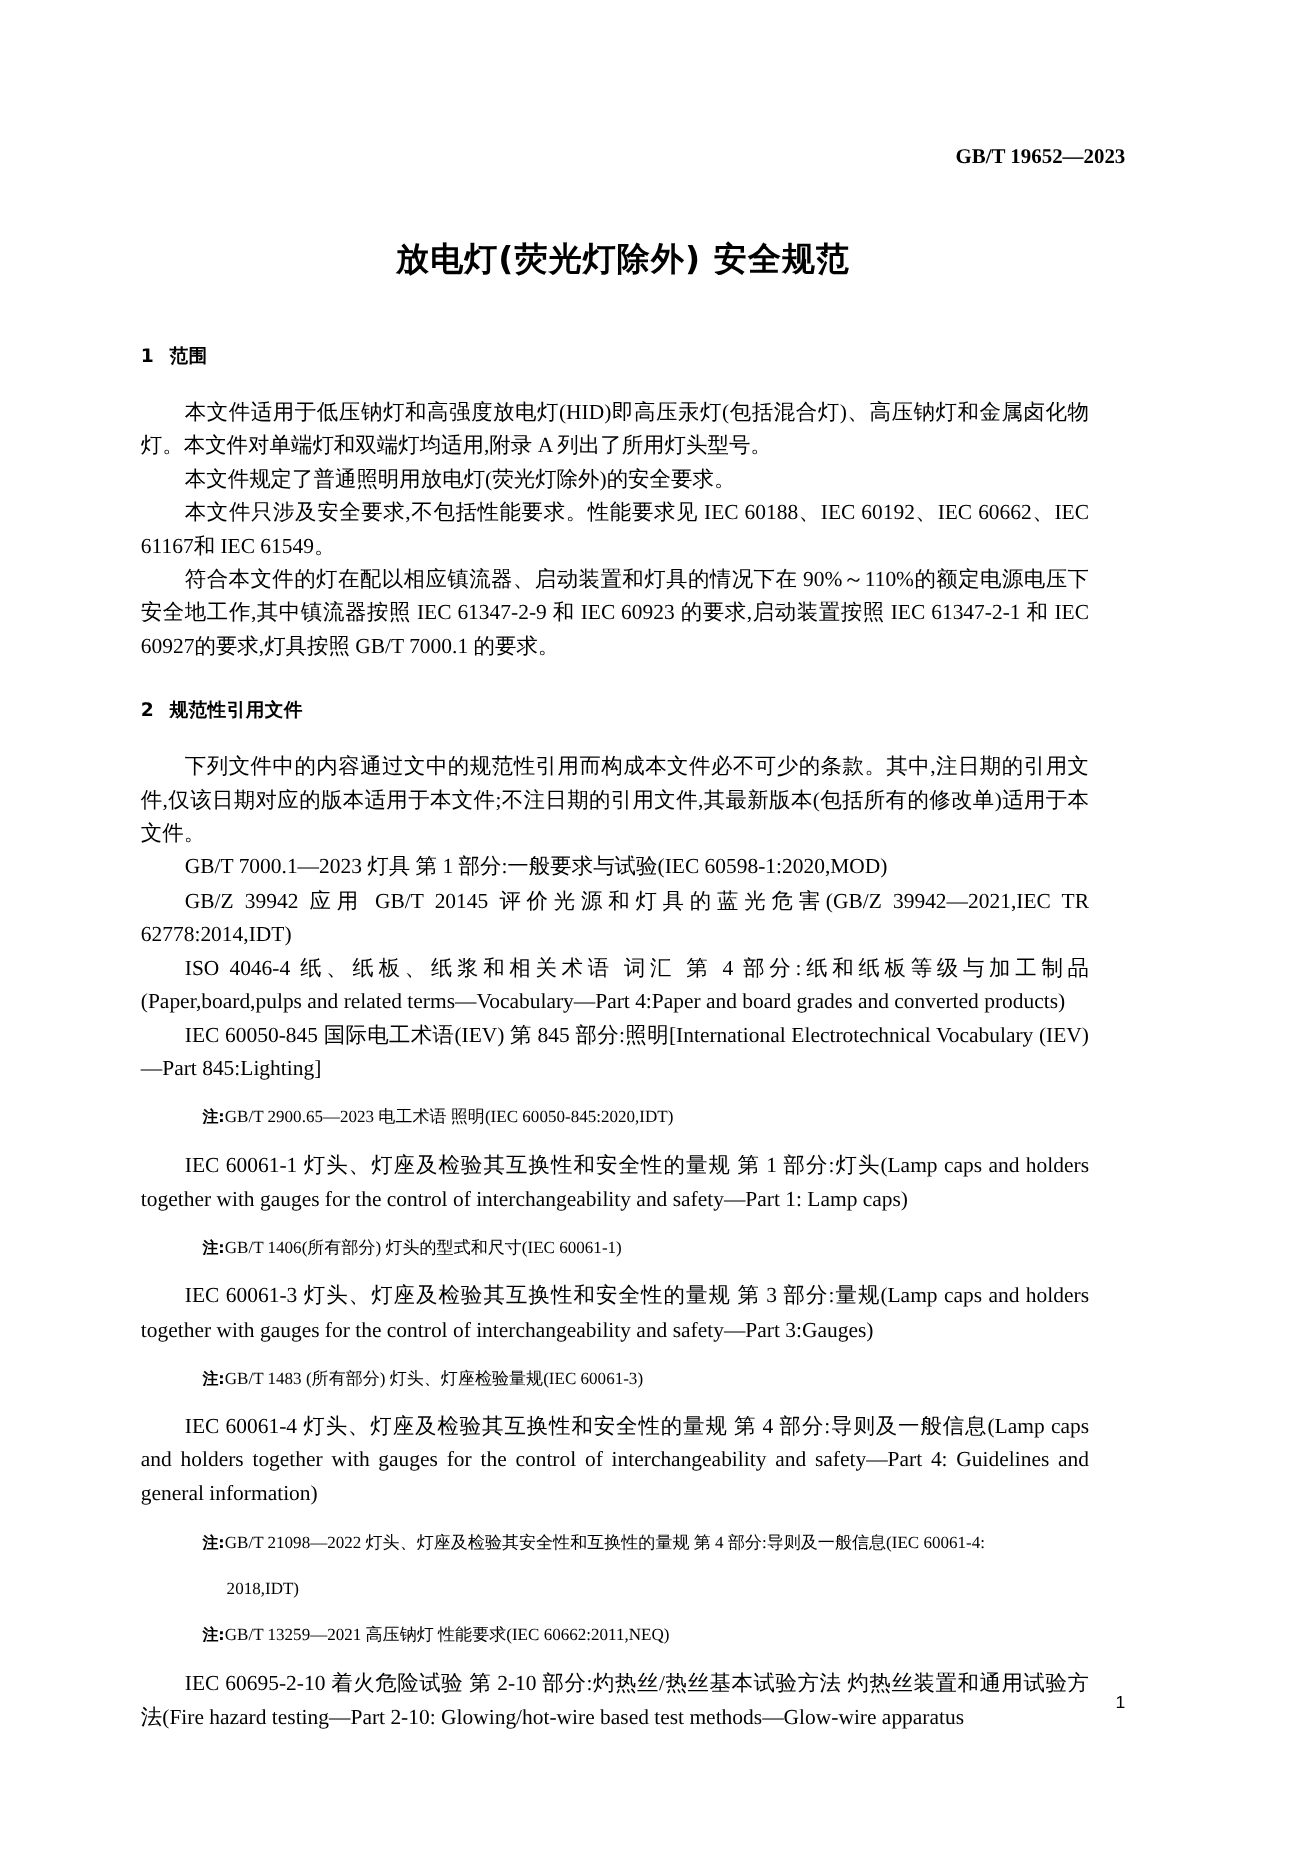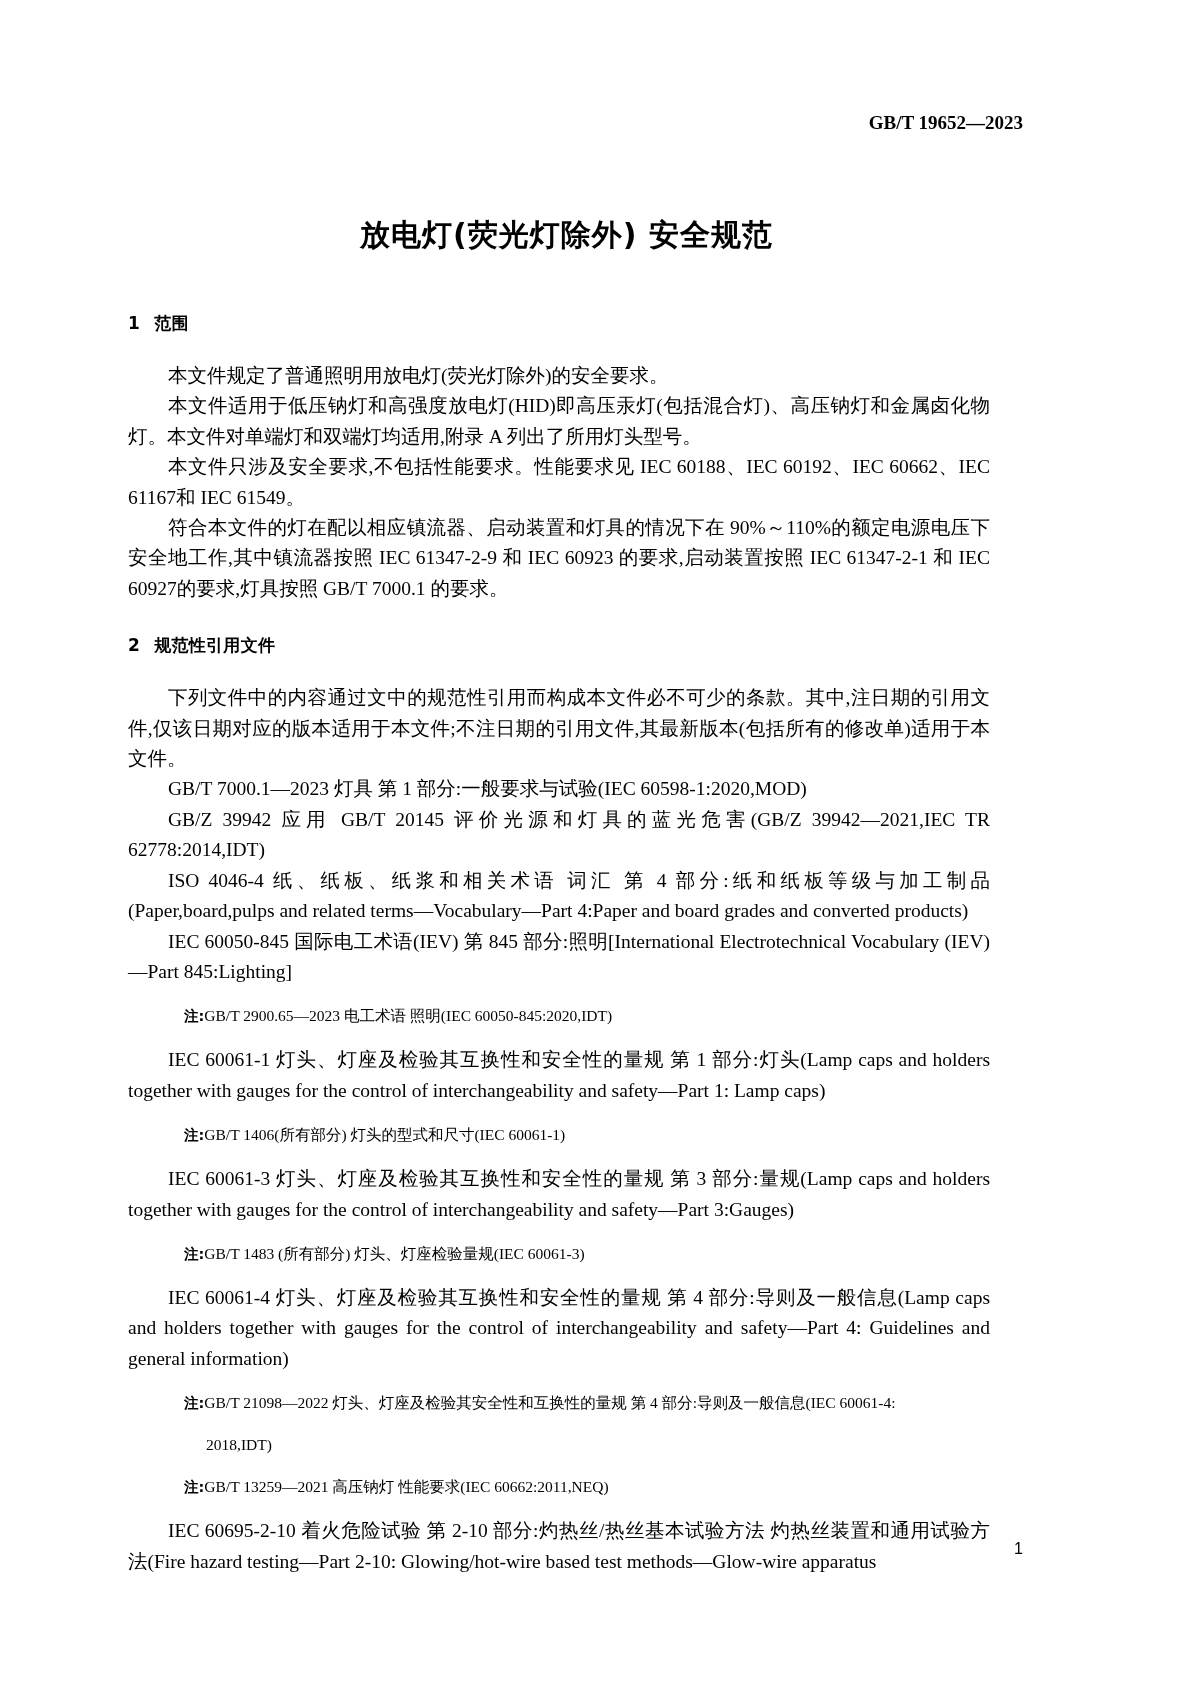--- a/index.html
+++ b/index.html
@@ -19,21 +19,21 @@
     position: absolute;
     left: 0; top: 0;
     width: 1191px;
     height: 1685px;
     box-sizing: border-box;
     padding: 0;
   }
   
   .header {
     position: absolute;
-    top: 112px;
+    top: 132px;
     left: 0;
     width: 1191px;
     padding-right: 168px;
     box-sizing: border-box;
     text-align: right;
     font-family: "Liberation Sans", "DejaVu Sans", sans-serif;
     font-size: 19px;
     letter-spacing: 0.5px;
   }
   .header .gbt {
@@ -131,22 +131,22 @@
 
   <div class="doc-title">放电灯(荧光灯除外)  安全规范</div>
 
   <div class="content">
 
     <h2 class="clause">
       <span class="clause-num">1</span><span>范围</span>
     </h2>
     <div class="gap-after-heading"></div>
 
+    <p class="body indent">本文件适用于低压钠灯和高强度放电灯(HID)即高压汞灯(包括混合灯)、高压钠灯和金属卤化物灯。本文件对单端灯和双端灯均适用,附录 A 列出了所用灯头型号。</p>
     <p class="body indent">本文件规定了普通照明用放电灯(荧光灯除外)的安全要求。</p>
-    <p class="body indent">本文件适用于低压钠灯和高强度放电灯(HID)即高压汞灯(包括混合灯)、高压钠灯和金属卤化物灯。本文件对单端灯和双端灯均适用,附录 A 列出了所用灯头型号。</p>
     <p class="body indent">本文件只涉及安全要求,不包括性能要求。性能要求见 IEC 60188、IEC 60192、IEC 60662、IEC 61167和 IEC 61549。</p>
     <p class="body indent">符合本文件的灯在配以相应镇流器、启动装置和灯具的情况下在 90%～110%的额定电源电压下安全地工作,其中镇流器按照 IEC 61347-2-9 和 IEC 60923 的要求,启动装置按照 IEC 61347-2-1 和 IEC 60927的要求,灯具按照 GB/T 7000.1 的要求。</p>
 
     <div class="gap-before-heading"></div>
     <h2 class="clause">
       <span class="clause-num">2</span><span>规范性引用文件</span>
     </h2>
     <div class="gap-after-heading"></div>
 
     <p class="body indent">下列文件中的内容通过文中的规范性引用而构成本文件必不可少的条款。其中,注日期的引用文件,仅该日期对应的版本适用于本文件;不注日期的引用文件,其最新版本(包括所有的修改单)适用于本文件。</p>

